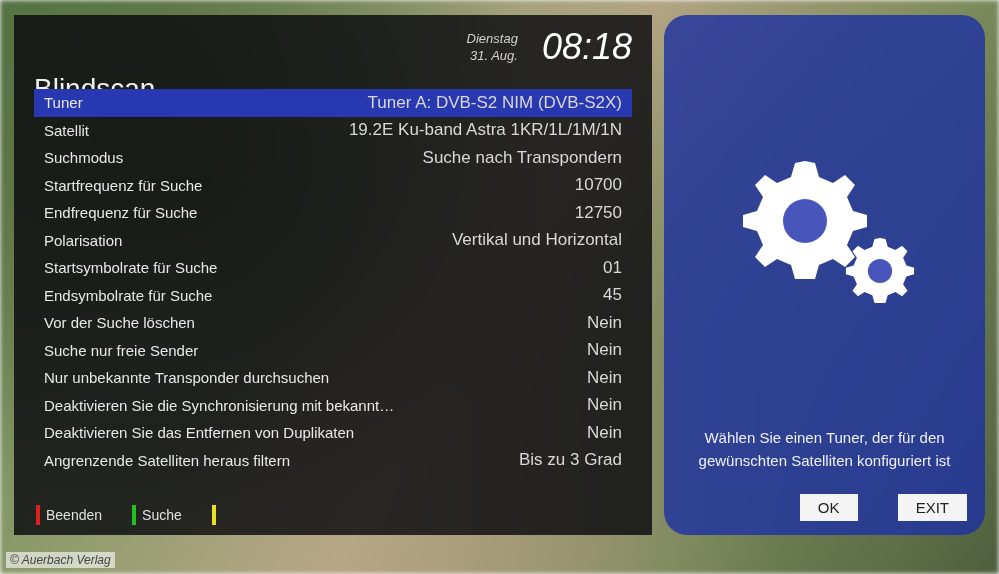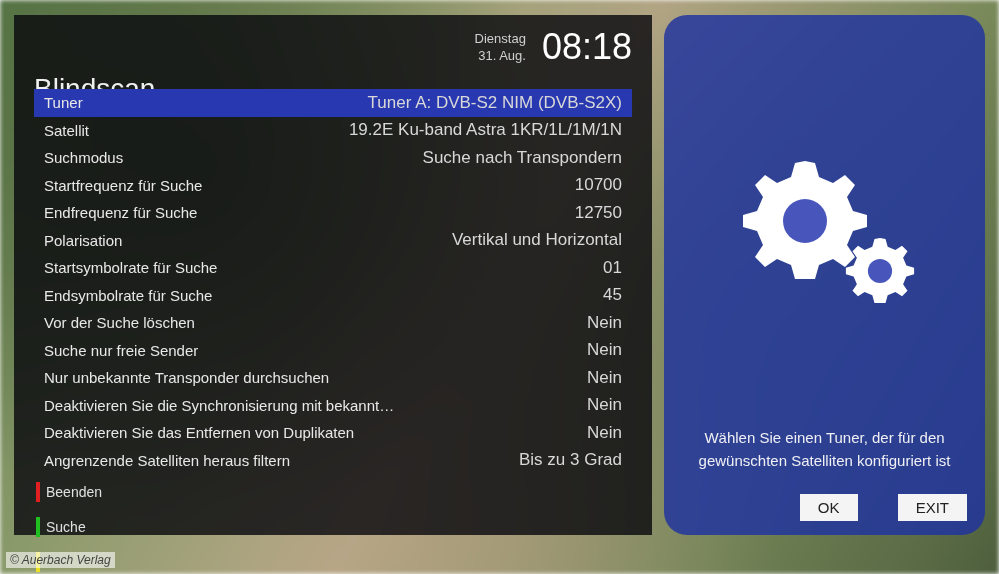--- a/index.html
+++ b/index.html
@@ -20,32 +20,32 @@
     position: absolute;
     left: 14px; top: 15px;
     width: 638px; height: 520px;
     background: rgba(10,10,15,0.82);
     color: #e8e8e8;
     padding: 14px 20px 10px 20px;
     display: flex; flex-direction: column;
   }
   .header-row { display: flex; justify-content: space-between; align-items: flex-start; height: 52px; }
   .title { font-size: 28px; font-weight: 300; color: #f0f0f0; margin-top: 44px; }
-  .clock-block { display: flex; align-items: flex-start; gap: 16px; }
+  .clock-block { display: flex; align-items: flex-start; gap: 24px; font-style: italic; }
   .date-block { text-align: right; font-size: 13px; color: #d0d0d0; line-height: 1.3; padding-top: 2px; }
   .time { font-size: 36px; font-weight: 300; color: #fff; line-height: 1; }
   .options { flex: 1; margin-top: 8px; }
   .opt-row {
     display: flex; justify-content: space-between; align-items: center;
     height: 27.5px; padding: 0 10px; font-size: 15px;
   }
   .opt-row.selected { background: #2838b0; }
   .opt-label { color: #e8e8e8; white-space: nowrap; overflow: hidden; text-overflow: ellipsis; max-width: 62%; }
   .opt-value { color: #d8d8d8; font-size: 17px; text-align: right; white-space: nowrap; }
-  .color-bar { display: flex; gap: 15px; margin-top: auto; padding-top: 8px; padding-left: 2px; flex-direction: column; }
+  .color-bar { display: flex; gap: 30px; margin-top: auto; padding-top: 8px; padding-left: 2px; }
   .cbtn { display: flex; align-items: center; gap: 6px; font-size: 14px; color: #e0e0e0; }
   .cmark { width: 4px; height: 20px; display: inline-block; }
   .cmark.red { background: #e02020; }
   .cmark.green { background: #20c020; }
   .cmark.yellow { background: #e8e020; }
 
   .side-panel {
     position: absolute;
     left: 664px; top: 15px;
     width: 321px; height: 520px;

